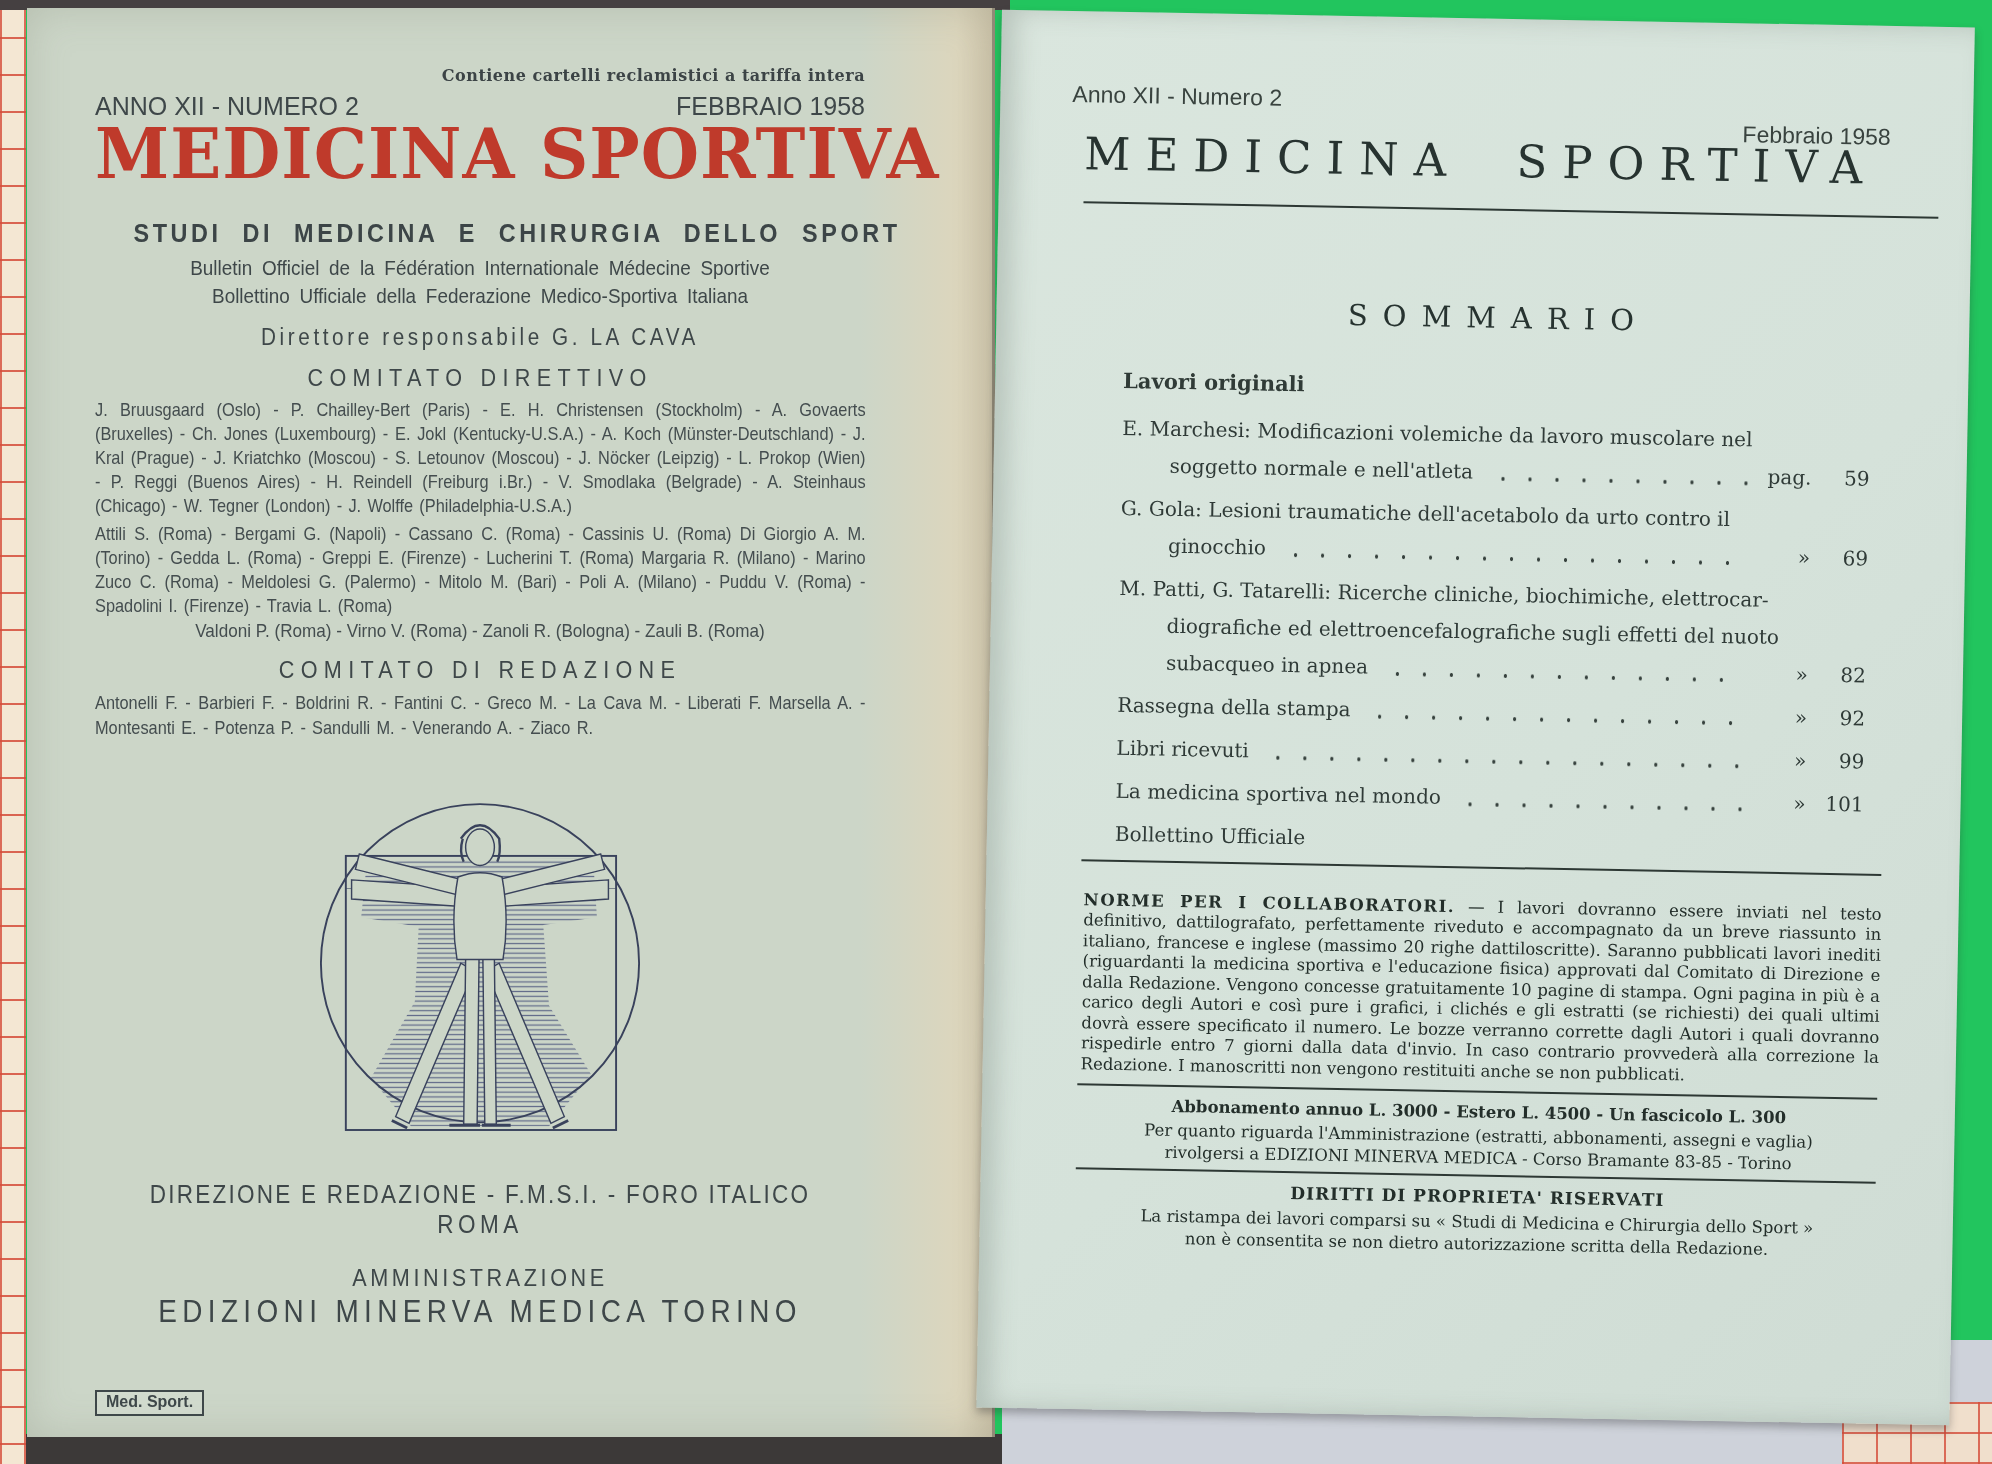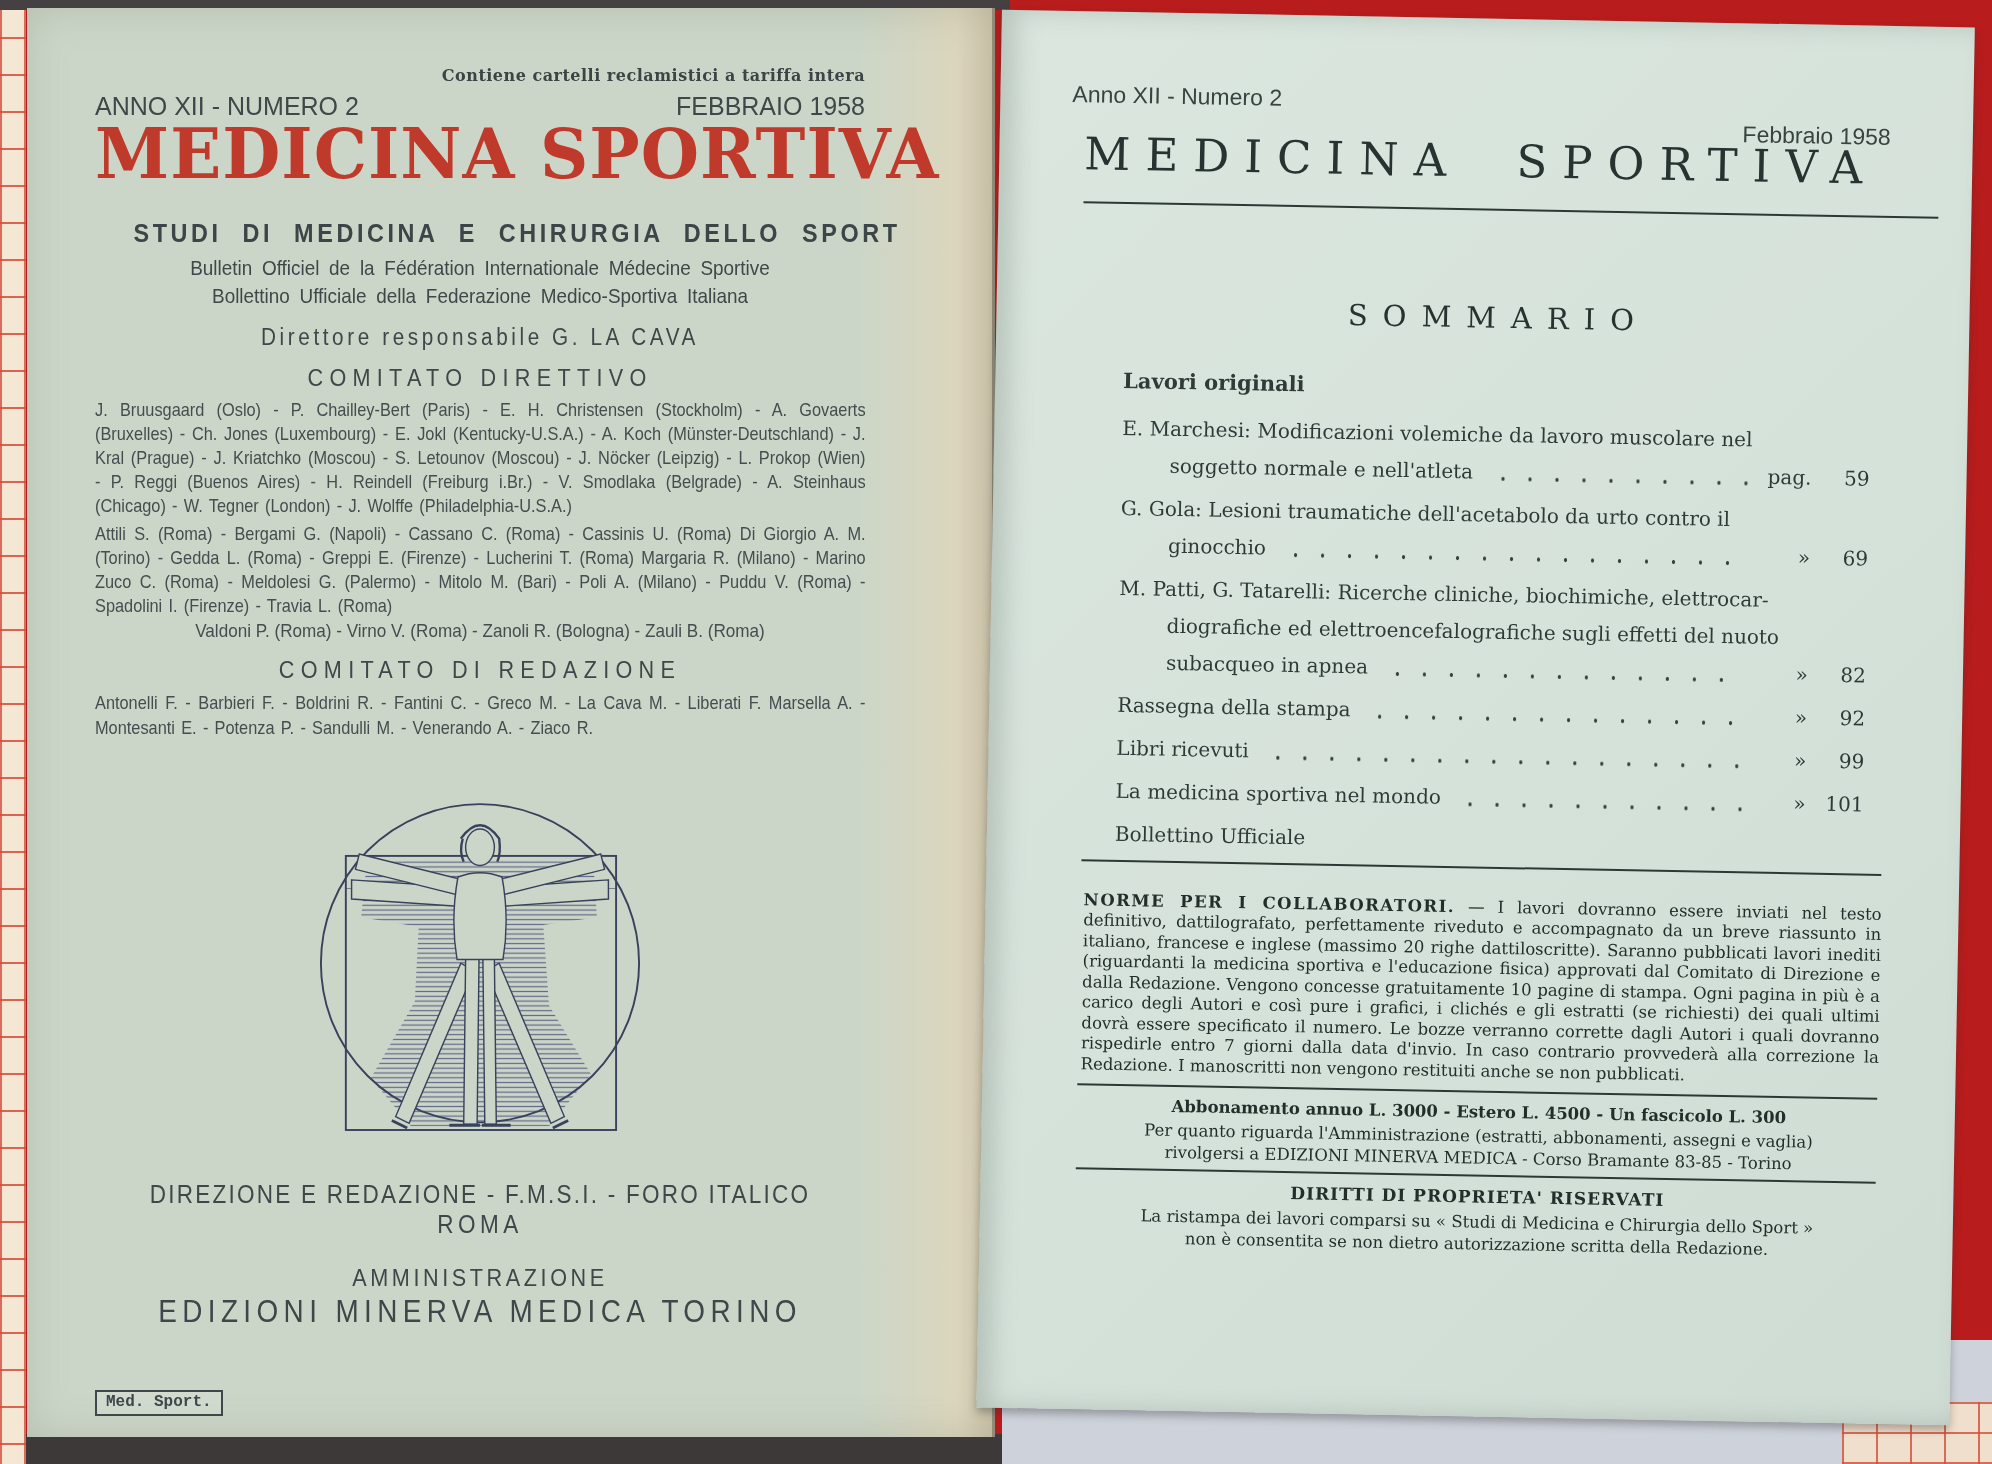--- a/index.html
+++ b/index.html
@@ -1,17 +1,17 @@
 <!DOCTYPE html>
 <html><head>
 <meta charset="utf-8">
 <style>
   html,body{margin:0;padding:0;background:#97939a;}
   .scan{position:relative;width:1992px;height:1464px;overflow:hidden;
-        background:#b91c1c;font-family:"Liberation Sans",sans-serif;}
+        background:#22c55e;font-family:"Liberation Sans",sans-serif;}
 
   
   .top-dark{position:absolute;left:0;top:0;width:1010px;height:10px;background:#454041;}
   .scanner-bed{position:absolute;left:1002px;top:1340px;width:990px;height:124px;background:#ced2da;}
   .ruler-strip{position:absolute;left:0;top:0;width:26px;height:1464px;
     background-color:#f4e7d3;
     background-image:
       repeating-linear-gradient(to bottom, rgba(213,77,58,.85) 0 2px, transparent 2px 37px),
       linear-gradient(to right, rgba(213,77,58,.8) 0 2px, transparent 2px),
       linear-gradient(to left, rgba(213,77,58,.8) 0 2px, transparent 2px);}
@@ -49,21 +49,21 @@
   .p-ital-last{position:absolute;top:612px;left:0;width:100%;text-align:center;font-size:19px;color:#444d4f;}
   .c-head2{position:absolute;top:648px;left:0;width:100%;text-align:center;font-size:24px;letter-spacing:7px;}
   .p-red{top:682px;line-height:25px;}
   .vitruvian{position:absolute;top:740px;left:50%;transform:translateX(-50%);width:345px;height:396px;}
   .direzione{position:absolute;top:1172px;left:0;width:100%;text-align:center;font-size:25px;letter-spacing:2.5px;}
   .roma{position:absolute;top:1202px;left:0;width:100%;text-align:center;font-size:25px;letter-spacing:5px;}
   .ammin{position:absolute;top:1256px;left:0;width:100%;text-align:center;font-size:24px;letter-spacing:4px;}
   .publisher{position:absolute;top:1286px;left:0;width:100%;text-align:center;font-size:31px;letter-spacing:6px;}
   .corso-row{position:absolute;top:1330px;left:18px;width:640px;display:flex;justify-content:space-between;font-size:23px;letter-spacing:1px;}
   .stamp{position:absolute;top:1382px;left:0;display:inline-block;border:2px solid #3e4749;
-    padding:1px 9px 3px 9px;font-family:Liberation Mono, monospace;font-weight:bold;font-size:16px;background:rgba(255,255,255,.12);}
+    padding:1px 9px 3px 9px;font-family:Liberation Sans, sans-serif;font-weight:bold;font-size:16px;background:rgba(255,255,255,.12);}
 
   
   .page-toc{position:absolute;left:1002px;top:10px;width:973px;height:1398px;
     transform:rotate(1.05deg);transform-origin:20px 0;
     background:linear-gradient(135deg,#dae6de 0%,#d5e2da 55%,#cfdcd4 100%);
     box-shadow:inset 14px 0 24px rgba(100,115,105,.28), 0 5px 9px rgba(45,45,50,.35);
     color:#303b37;font-family:"DejaVu Serif",serif;}
   .toc-issue{position:absolute;left:72px;top:70px;font-family:"Liberation Sans",sans-serif;font-size:23px;color:#39433f;}
   .toc-date{position:absolute;right:82px;top:98px;font-family:"Liberation Sans",sans-serif;font-size:23px;color:#39433f;}
   .toc-title{position:absolute;left:85px;top:116px;margin:0;white-space:nowrap;

